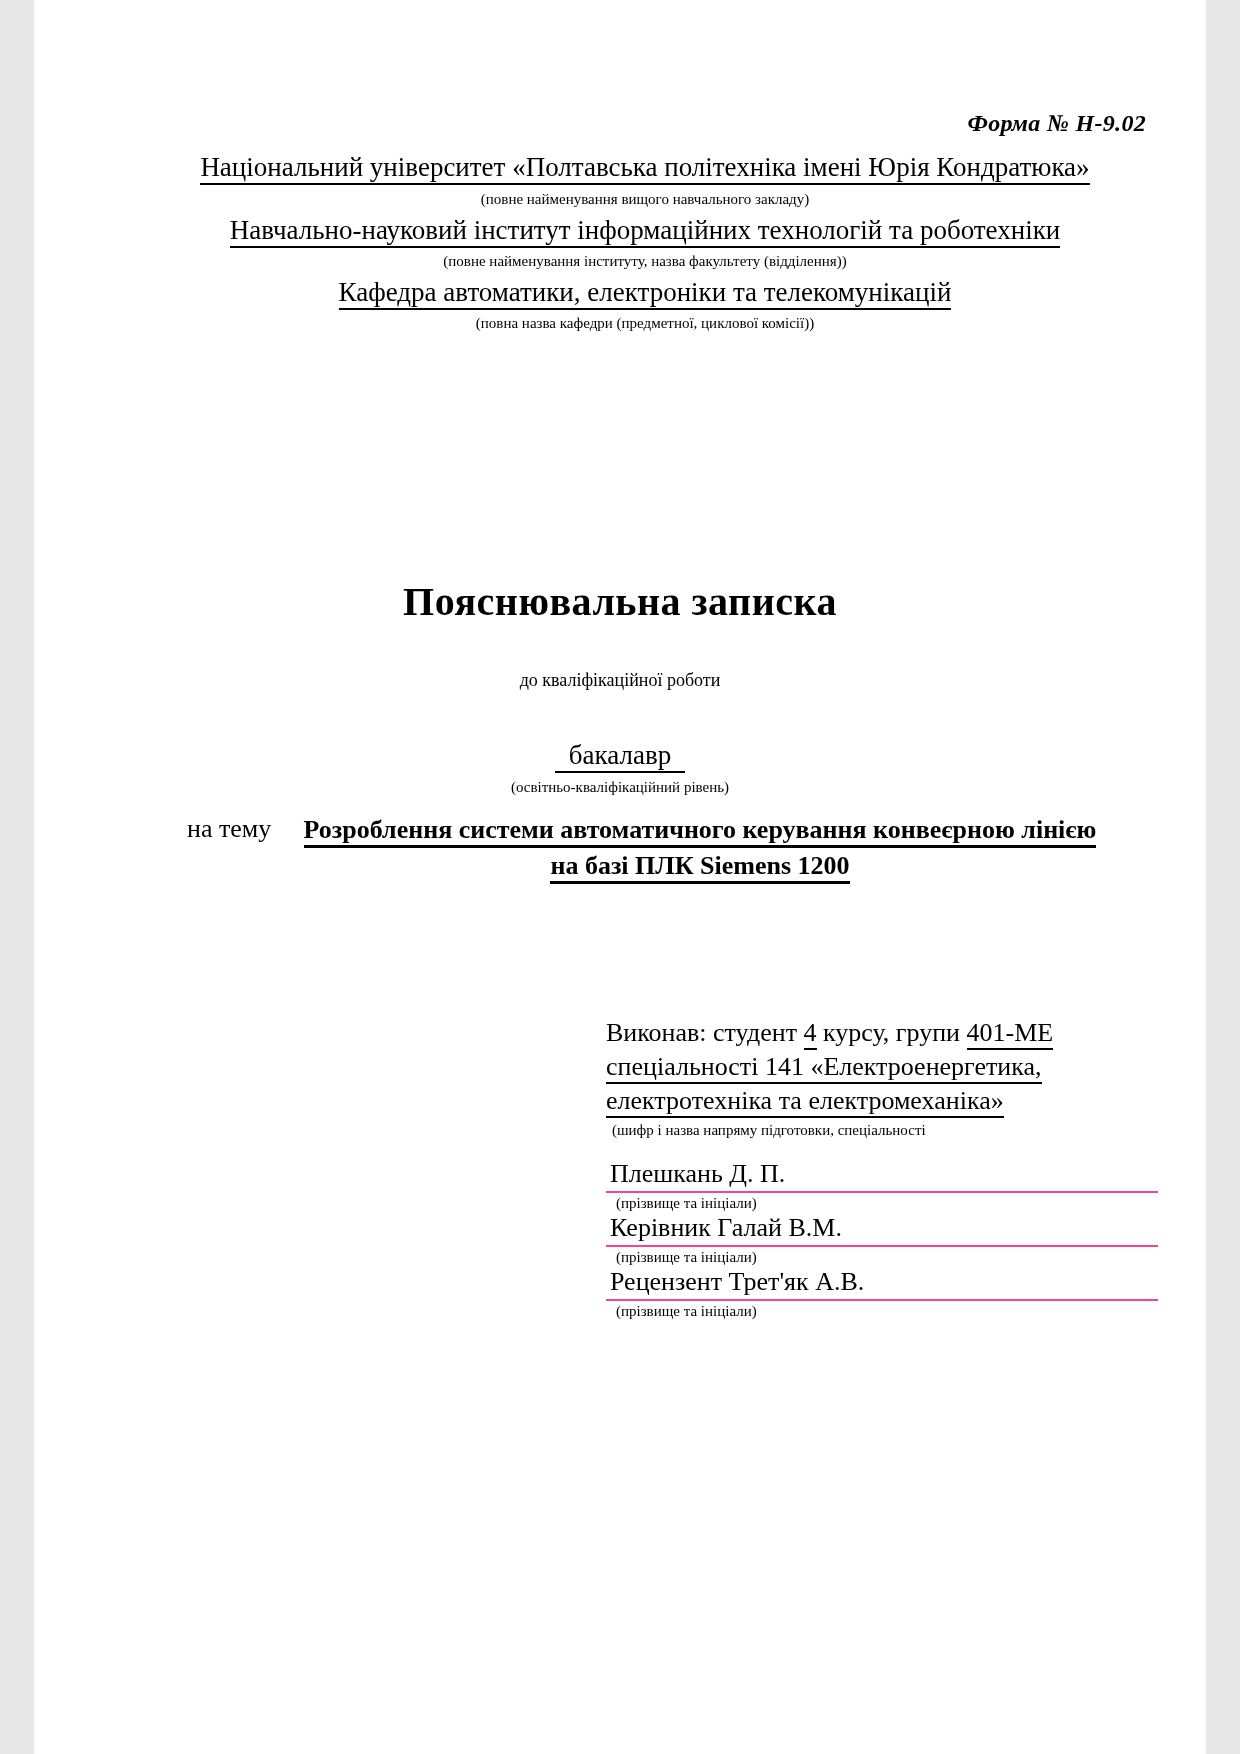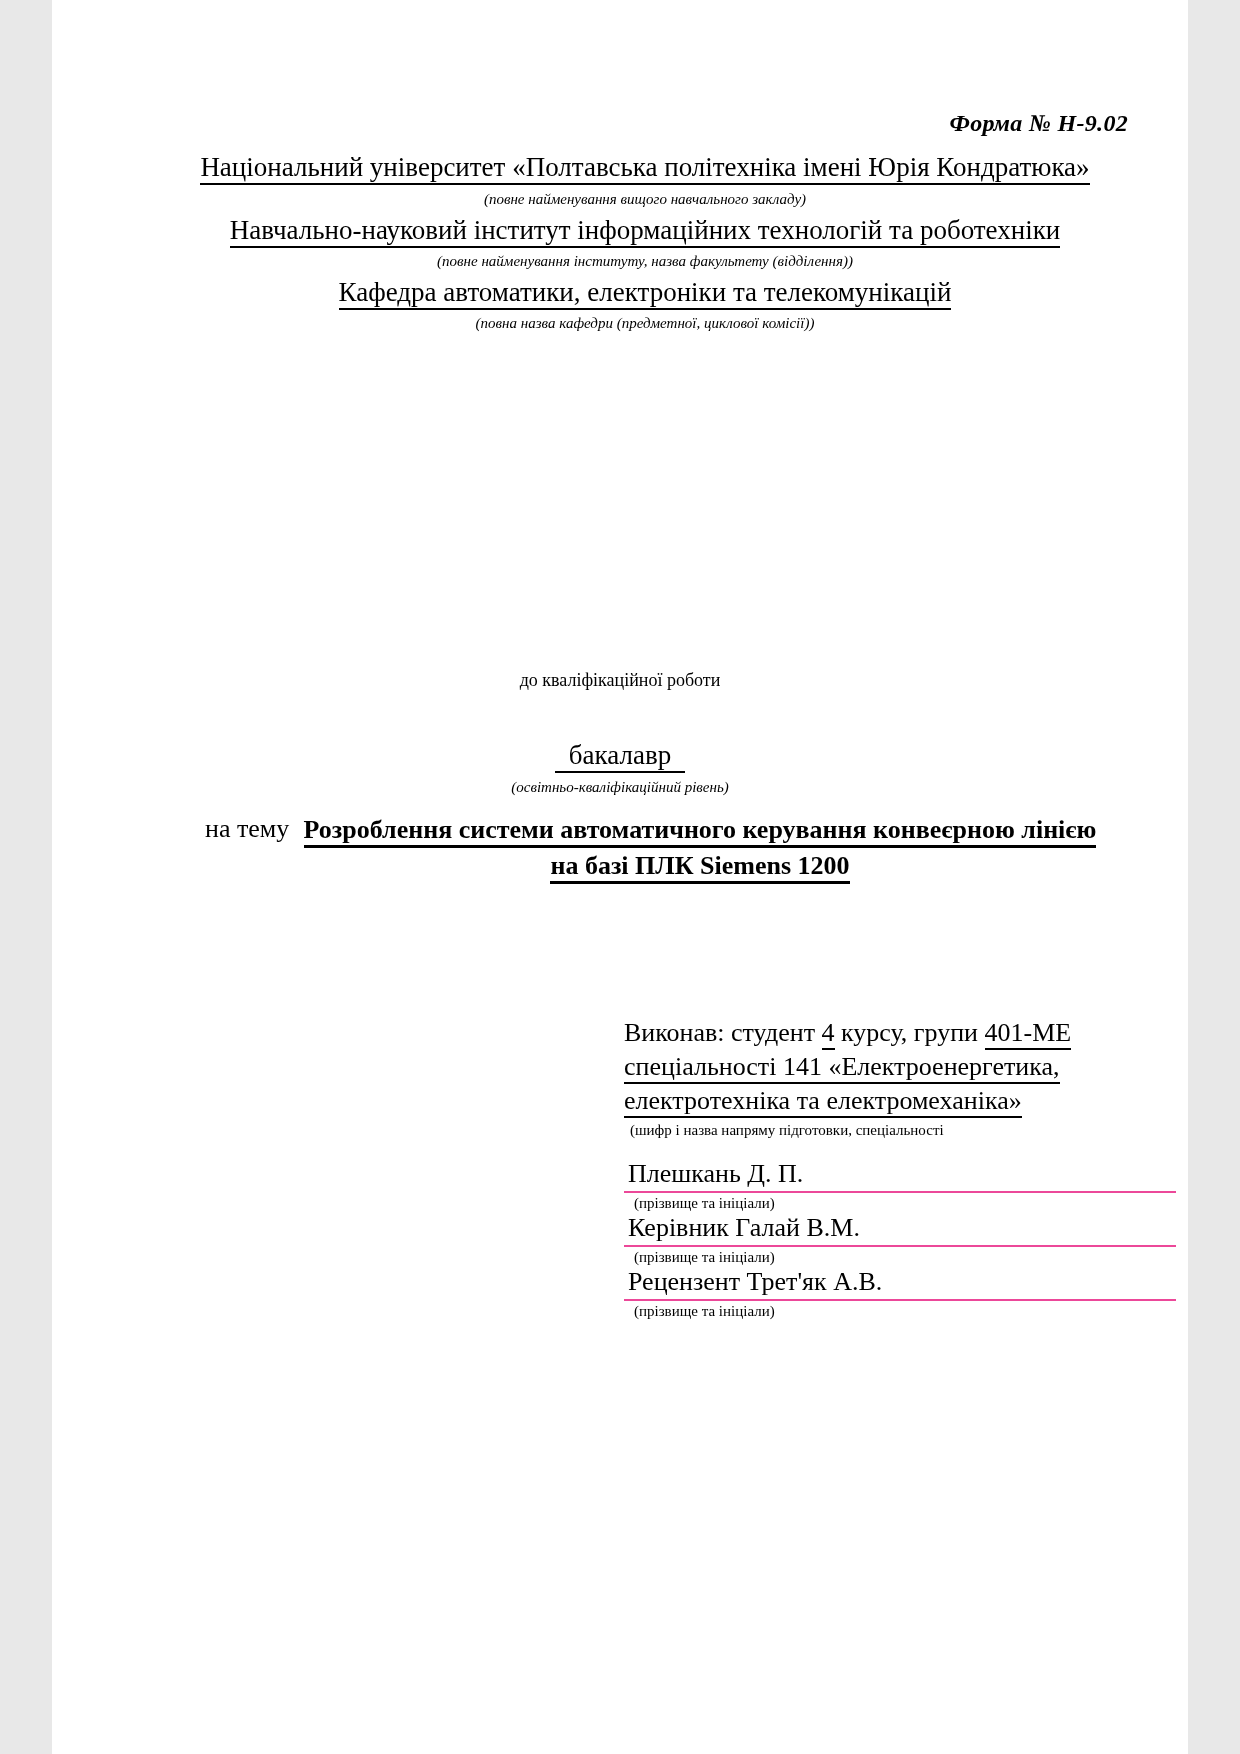--- a/index.html
+++ b/index.html
@@ -5,40 +5,41 @@
   html,body { margin:0; padding:0; background:#e8e8e8; }
   .page {
     position: relative;
     width: 1136px;
     height: 1754px;
     margin: 0 auto;
     background: #ffffff;
     font-family: "Liberation Serif", "DejaVu Serif", serif;
     color: #000000;
     overflow: hidden;
+    padding-left: 36px;
   }
   .form-number {
     position: absolute;
     top: 110px;
     right: 60px;
     font-size: 24px;
     font-weight: bold;
     font-style: italic;
     letter-spacing: .3px;
   }
   .hdr-wrap {
     position: absolute;
     left: 130px;
     right: 80px;
     text-align: center;
   }
   .u2 { border-bottom: 2px solid #000; padding-bottom: 1px; }
   .u3 { border-bottom: 3px solid #000; padding-bottom: 1px; }
   .hdr-line { font-size: 27px; line-height: 34px; }
-  .caption { font-size: 15px; line-height: 18px; font-style: italic; }
+  .caption { font-size: 15px; line-height: 18px; }
   .center-line { position: absolute; left: 0; right: 0; text-align: center; }
   .doc-title { font-size: 40px; font-weight: bold; letter-spacing: .5px; }
   .doc-subtitle { font-size: 18px; }
   .degree { font-size: 27px; }
   .degree .u2 { padding-left: 14px; padding-right: 14px; }
   .topic-label {
     position: absolute;
     top: 814px;
     left: 153px;
     font-size: 26px;
@@ -108,20 +109,21 @@
   <div class="hdr-wrap" style="top:213px;">
     <span class="hdr-line u2">Навчально-науковий інститут інформаційних технологій та роботехніки</span>
   </div>
   <div class="hdr-wrap" style="top:275px;">
     <span class="hdr-line u2">Кафедра автоматики, електроніки та телекомунікацій</span>
   </div>
 
   <div class="hdr-wrap caption" style="top:252px;">(повне найменування інституту, назва факультету (відділення))</div>
   <div class="hdr-wrap caption" style="top:314px;">(повна назва кафедри (предметної, циклової комісії))</div>
 
+  <div class="center-line doc-title" style="top:578px;">Пояснювальна записка</div>
 
   <div class="center-line doc-subtitle" style="top:670px;">до кваліфікаційної роботи</div>
 
   <div class="center-line degree" style="top:740px;">
     <span class="u2">бакалавр</span>
   </div>
   <div class="center-line caption" style="top:778px;">(освітньо-кваліфікаційний рівень)</div>
 
   <div class="topic-label">на тему</div>
   <div class="topic-wrap">

